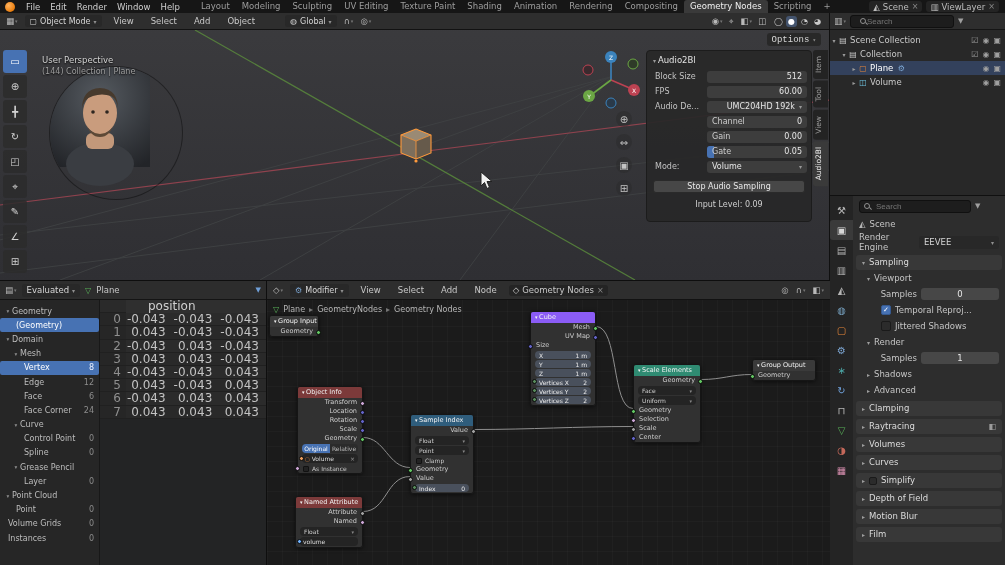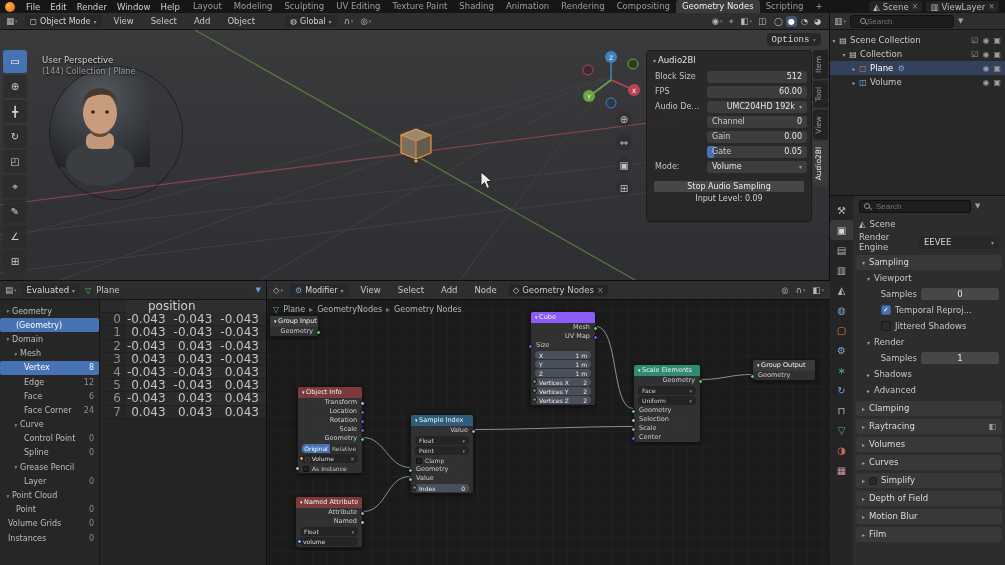--- a/index.html
+++ b/index.html
@@ -4,21 +4,21 @@
 <style>
   *{margin:0;padding:0;box-sizing:border-box;}
   html,body{background:#000;}
   body{font-family:"DejaVu Sans","Liberation Sans",sans-serif;}
   #app{position:relative;width:1005px;height:565px;background:#1e1e1e;overflow:hidden;color:#c8c8c8;font-size:9px;}
 
   
   #topbar{position:absolute;left:0;top:0;width:1005px;height:13px;background:#161616;display:flex;align-items:center;font-size:8.5px;color:#cfcfcf;z-index:30;}
   .logo{width:10px;height:10px;border-radius:50%;background:radial-gradient(circle at 35% 35%,#ffb25e,#e87d0d 70%);margin:0 6px 0 5px;}
   .menu{padding:0 5px;cursor:default;}
-  .tabs{display:flex;margin-left:2px;height:13px;align-items:center;}
+  .tabs{display:flex;margin-left:10px;height:13px;align-items:center;}
   .tab{padding:0 6px;height:13px;line-height:13px;color:#9d9d9d;border-radius:3px 3px 0 0;white-space:nowrap;}
   .tab.act{background:#3a3a3a;color:#f0f0f0;}
   .tbright{margin-left:auto;display:flex;align-items:center;gap:4px;padding-right:6px;color:#bdbdbd;}
   .chip{display:flex;align-items:center;gap:3px;background:#242424;border-radius:3px;padding:0 4px;height:11px;}
   .chip .x{color:#8a8a8a;font-size:8px;}
 
   
   .dd{display:inline-flex;align-items:center;gap:3px;background:#282828;border-radius:3px;height:13px;padding:0 5px;color:#d6d6d6;white-space:nowrap;}
   .dd::after{content:"▾";font-size:6px;color:#8f8f8f;}
   .icbtn{display:inline-flex;align-items:center;gap:1px;color:#b9b9b9;}
@@ -53,21 +53,21 @@
   #npanel{position:absolute;left:646px;top:37px;width:166px;height:172px;background:rgba(40,40,40,.93);border:1px solid #1c1c1c;border-radius:4px;z-index:9;padding:3px 4px;font-size:8px;}
   .npt{color:#e3e3e3;font-size:8.5px;margin:1px 0 4px 2px;}
   .npt::before{content:"▾ ";font-size:6px;color:#9a9a9a;}
   .nprow{display:flex;align-items:center;height:15px;}
   .nprow .lab{width:56px;padding-left:4px;color:#c3c3c3;white-space:nowrap;overflow:hidden;}
   .npf{flex:1;height:12px;background:#3d3d3d;border-radius:3px;display:flex;align-items:center;justify-content:flex-end;padding:0 5px;color:#e6e6e6;position:relative;overflow:hidden;}
   .npf.ddl::after{content:"▾";font-size:6px;color:#999;margin-left:4px;}
   .npf .inlab{position:absolute;left:5px;color:#cdcdcd;text-align:right;}
   .npf .fill{position:absolute;left:0;top:0;bottom:0;background:#4772b3;}
   #npbtn{margin:6px 2px 0 2px;height:13px;background:#474747;border:1px solid #2a2a2a;border-radius:3px;display:flex;align-items:center;justify-content:center;color:#e8e8e8;}
-  #nplevel{text-align:center;margin-top:1px;color:#cfcfcf;}
+  #nplevel{text-align:center;margin-top:7px;color:#cfcfcf;}
   #nptabs{position:absolute;left:813px;top:37px;width:15px;z-index:9;display:flex;flex-direction:column;gap:2px;}
   .vtab{writing-mode:vertical-rl;transform:rotate(180deg);background:#232323;color:#9e9e9e;font-size:7.5px;border-radius:0 3px 3px 0;padding:6px 1px;text-align:center;}
   .vtab.act{background:#3a3a3a;color:#f0f0f0;}
 
   
   #outliner{position:absolute;left:830px;top:13px;width:175px;height:183px;background:#282828;border-bottom:1px solid #101010;}
   #olh{height:17px;background:#2e2e2e;border-bottom:1px solid #151515;display:flex;align-items:center;gap:4px;padding:0 4px;}
   #olh input{width:104px;}
   #olh .mag{position:absolute;left:30px;}
   .olrow{display:flex;align-items:center;height:14px;font-size:8.5px;padding-right:4px;color:#c9c9c9;}

